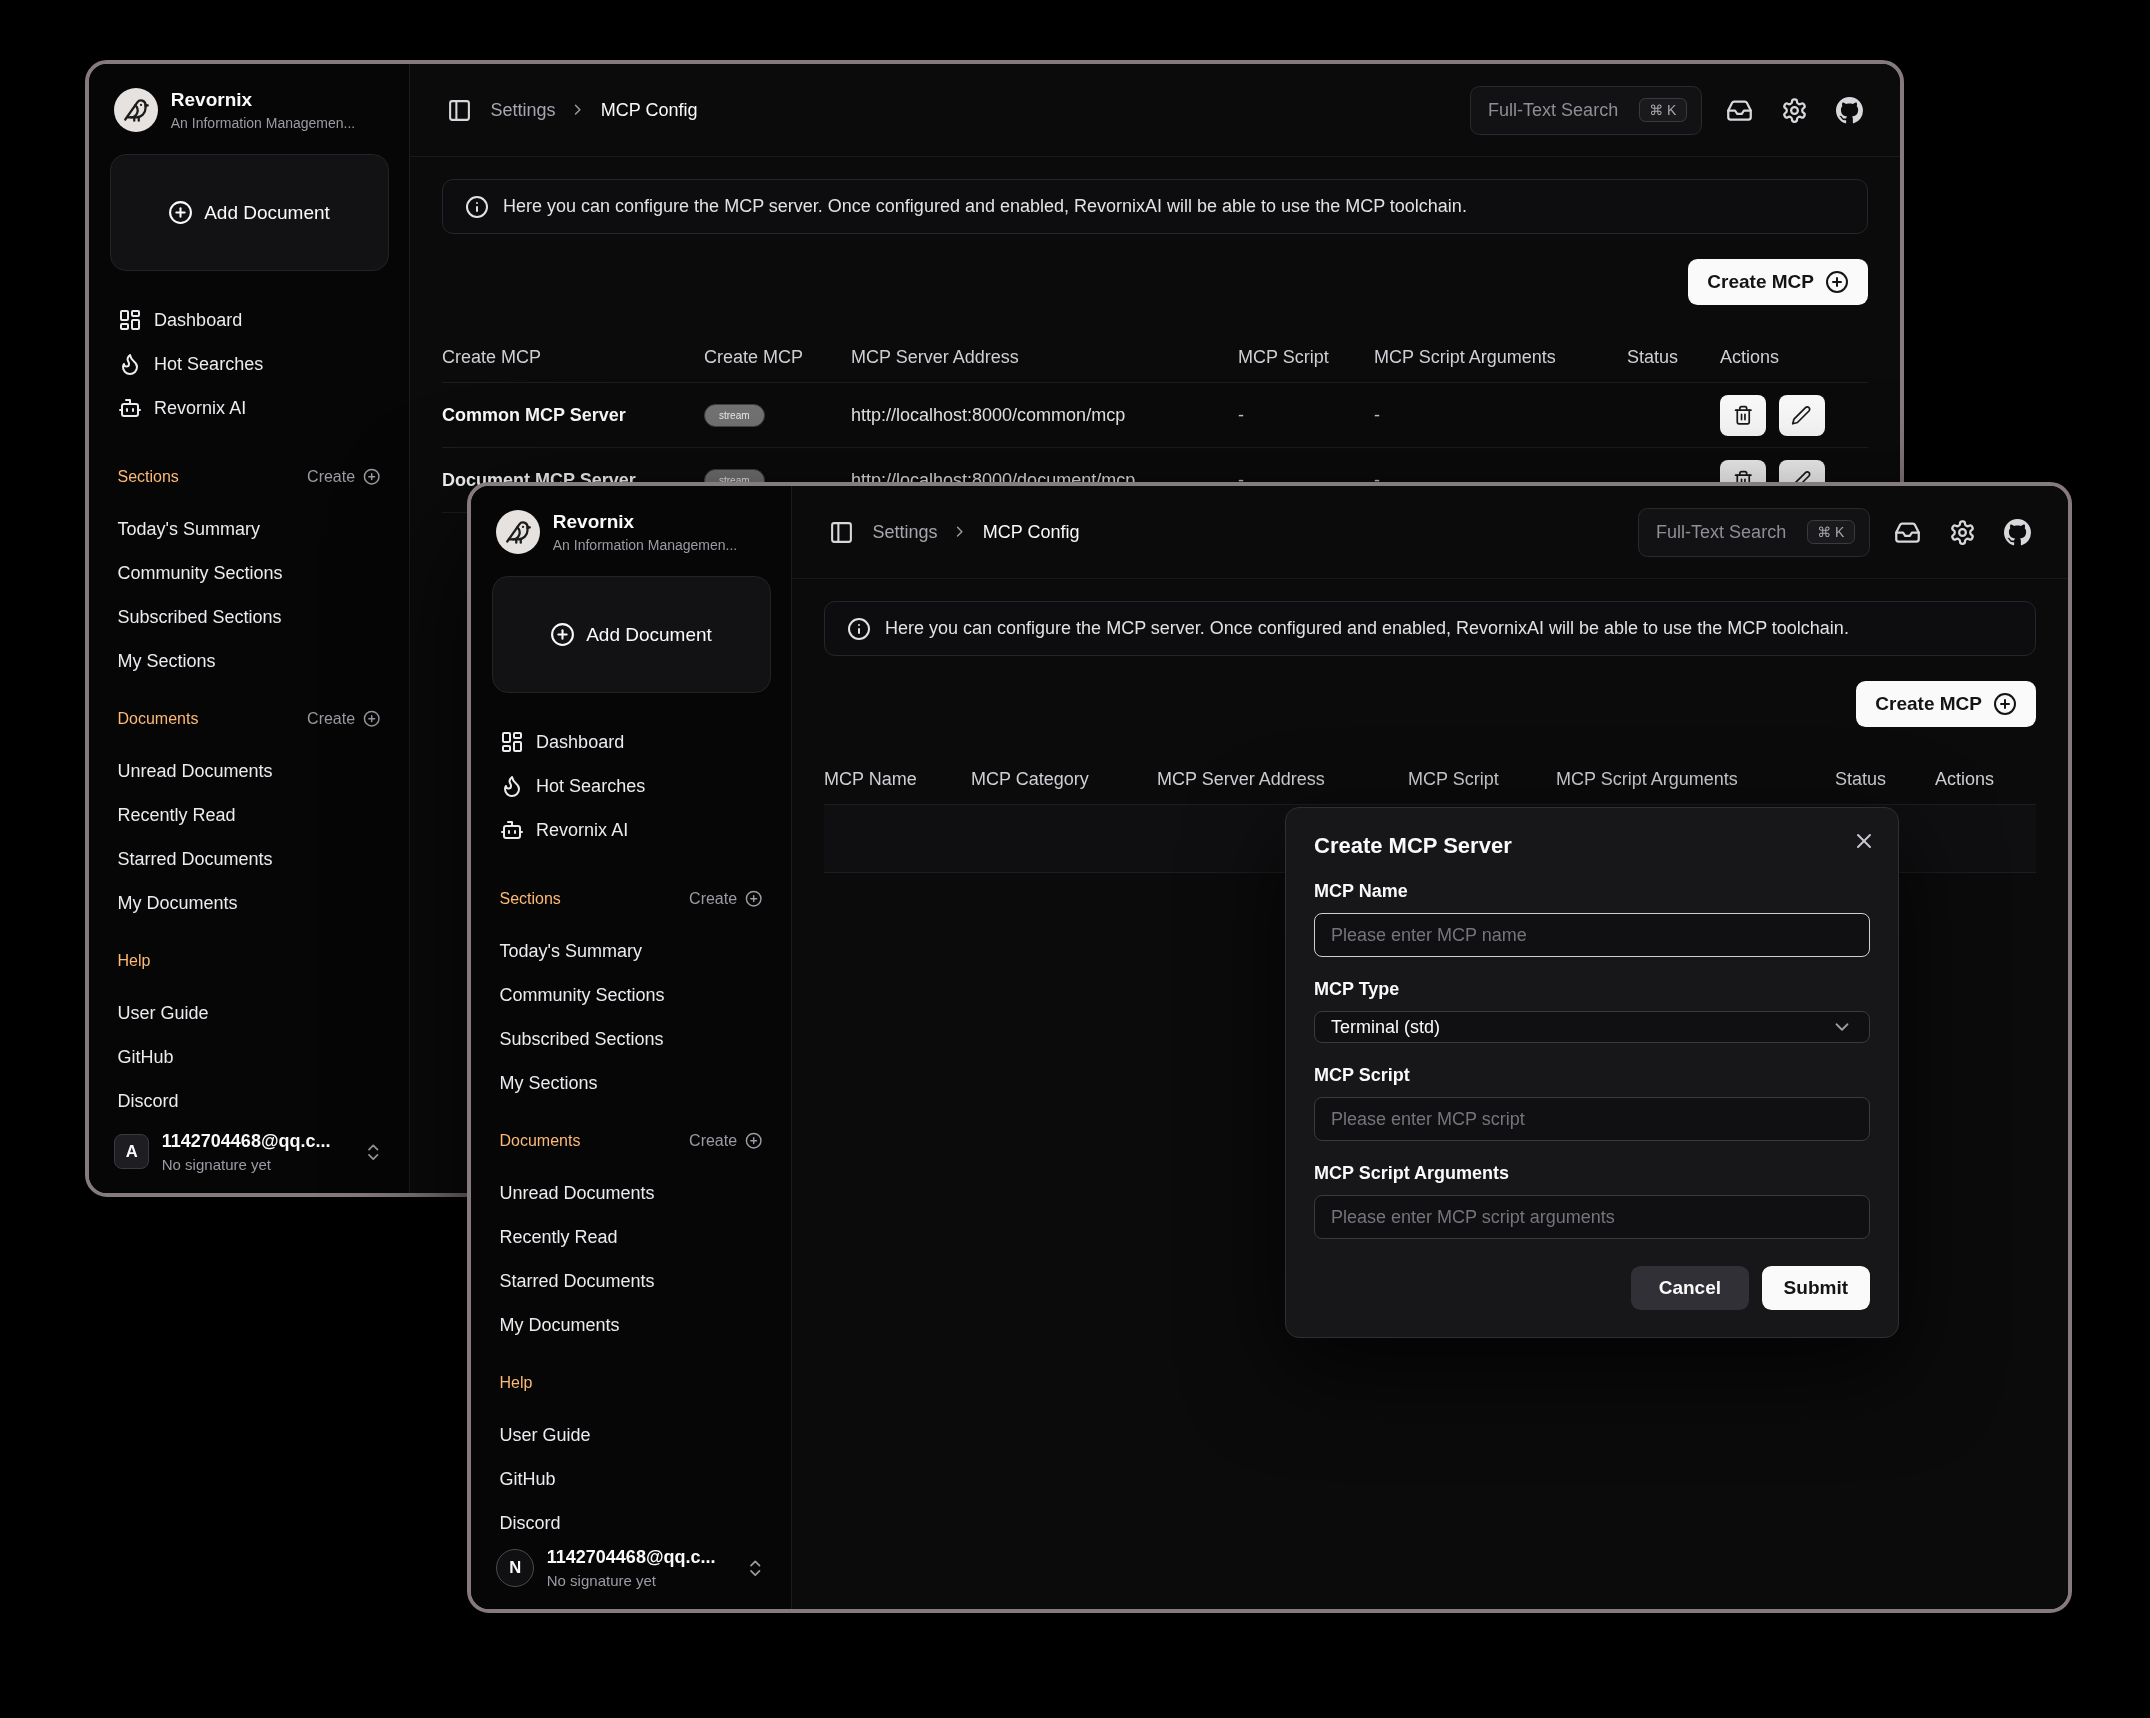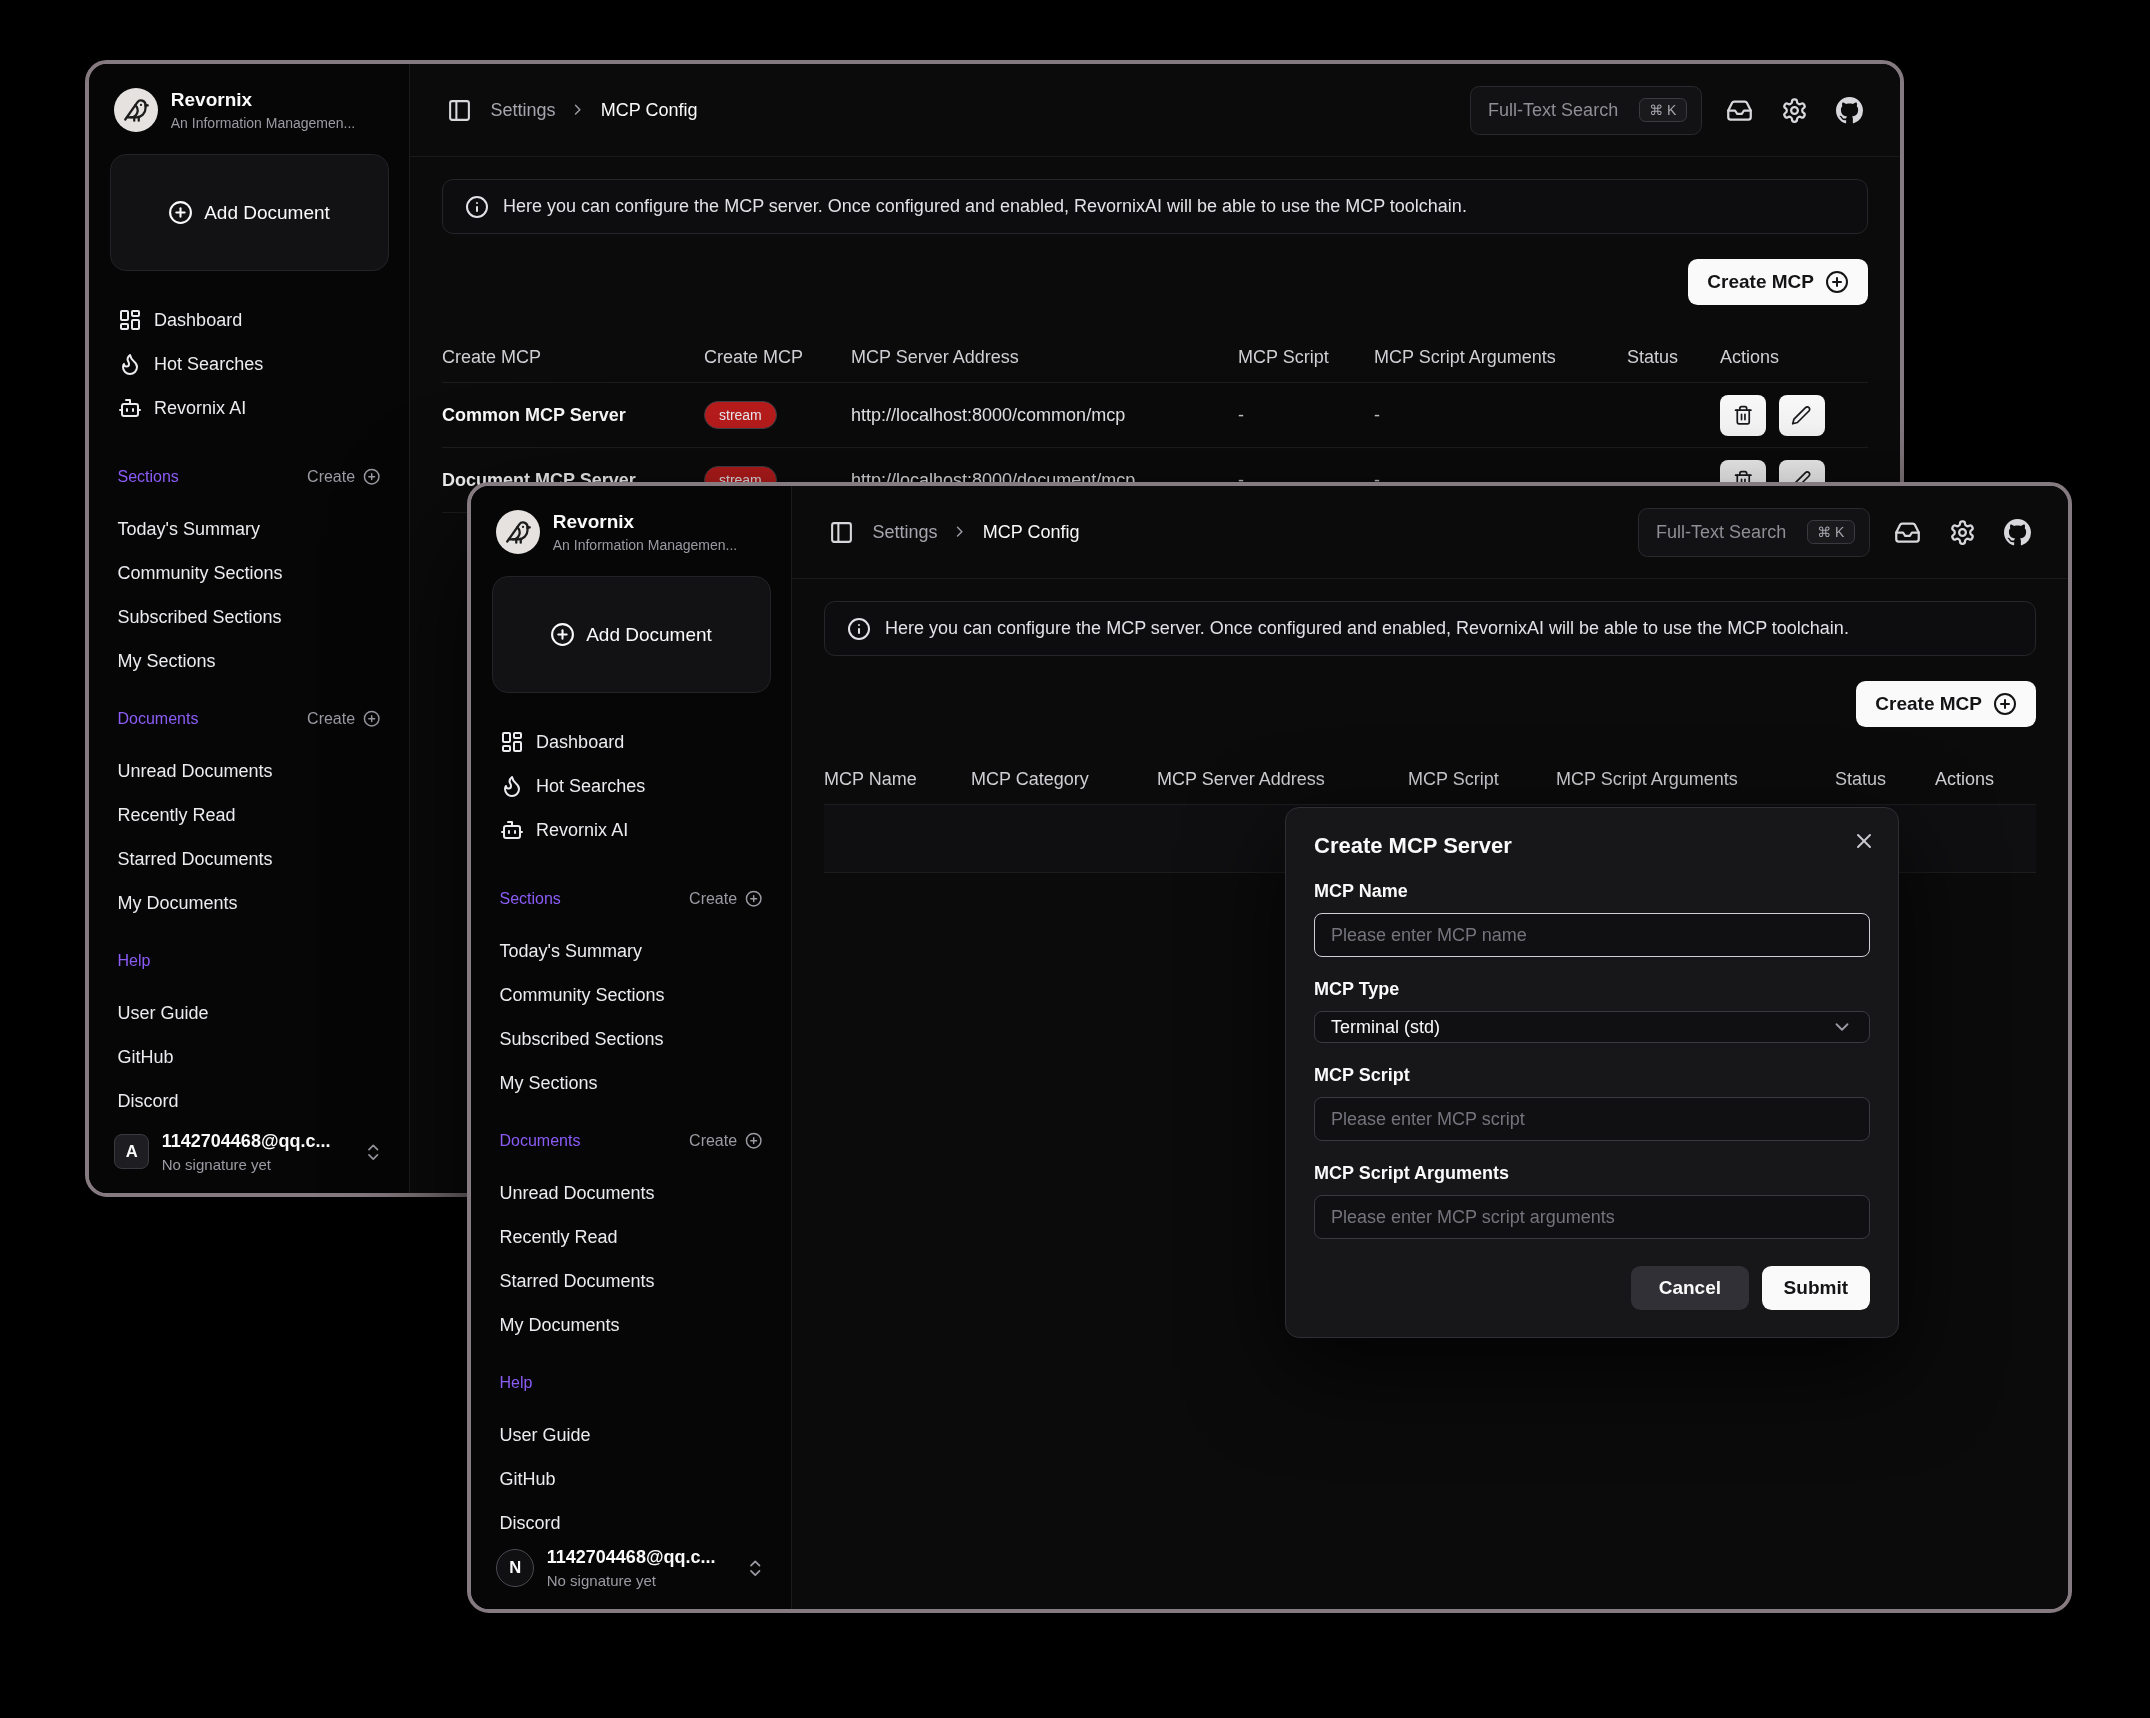--- a/index.html
+++ b/index.html
@@ -35,21 +35,21 @@
   }
 
   .nav { margin-top:27px; display:flex; flex-direction:column; }
   .nav-item {
     display:flex; align-items:center; gap:12.6px; height:44px; padding:0 8px; border-radius:9.5px;
     color:#ececf0; font-size:18px; cursor:pointer;
   }
   .nav-item.plain { padding-left:8px;align-items:flex-end; }
 
   .group-row { display:flex; align-items:center; justify-content:space-between; margin-top:27px; height:39px; padding:0 8px; }
-  .group-label { font-size:16px; color:#8b5cf6; }
+  .group-label { font-size:16px; color:#fdba74; }
   .group-create { display:flex; align-items:center; gap:8px; font-size:16px; color:#9b9ba3; cursor:pointer; }
 
   .user-row { margin-top:auto; display:flex; align-items:center; gap:12.6px; padding:8px 4.7px 0; }
   .avatar-sq {
     width:35px; height:35px; border-radius:8px; background:#1e1e22; border:0.8px solid #3a3a40;
     display:flex; align-items:center; justify-content:center; color:#fafafa; font-size:16.6px; font-weight:700; flex:none;
   }
   .avatar-ci {
     width:38px; height:38px; border-radius:50%; background:#101013; border:1.6px solid #4a4a50;
     display:flex; align-items:center; justify-content:center; color:#fafafa; font-size:16.6px; font-weight:700; flex:none;
@@ -92,22 +92,22 @@
   .trow { display:grid; align-items:center; border-bottom:0.8px solid #1d1d21; }
   .w1cols { grid-template-columns:262px 147px 387px 136px 253px 93px 1fr; }
   .w2cols { grid-template-columns:147px 186px 251px 148px 279px 100px 1fr; }
   .thead { height:51px; }
   .thead > div { font-size:18px; color:#cfcfd4; font-weight:500; }
   .tbody-row { height:65px; }
   .cell-name { font-size:18px; font-weight:700; color:#fafafa; }
   .cell { font-size:18px; color:#e4e4e8; }
   .cell-dash { font-size:18px; color:#c2c2c8; }
   .badge {
-    display:inline-block; padding:5px 14px; border-radius:789px; background:#b91c1c;
-    border:0.8px solid #3f3f46; color:#ececf0; font-size:14px;
+    display:inline-block; padding:5px 14px; border-radius:789px; background:#737373;
+    border:0.8px solid #3f3f46; color:#ececf0; font-size:10px;
   }
   .toggle { width:52px; height:28px; border-radius:789px; background:#fafafa; position:relative; cursor:pointer; }
   .toggle .knob { position:absolute; top:3.2px; right:3.2px; width:22px; height:22px; border-radius:50%; background:#0b0b0c; }
   .actions { display:flex; gap:12.6px; }
   .act-btn {
     width:46px; height:41px; border-radius:8px; background:#fafafa; border:none; cursor:pointer;
     display:flex; align-items:center; justify-content:center; color:#1a1a1d;
   }
   .empty-row { height:68px; background:#0f0f11; border-bottom:0.8px solid #1d1d21; }
 

